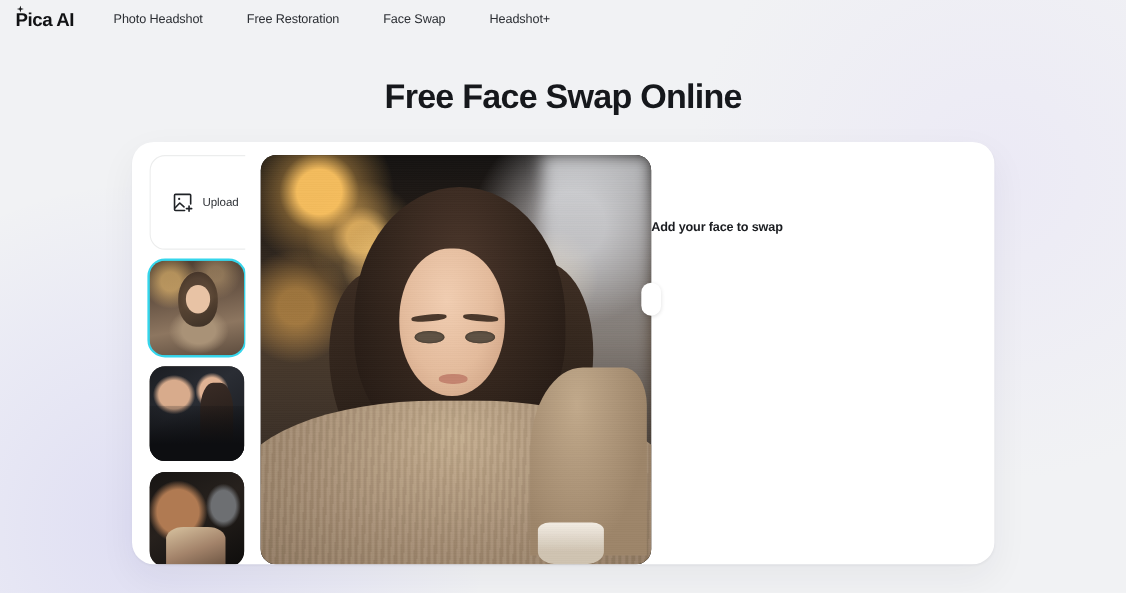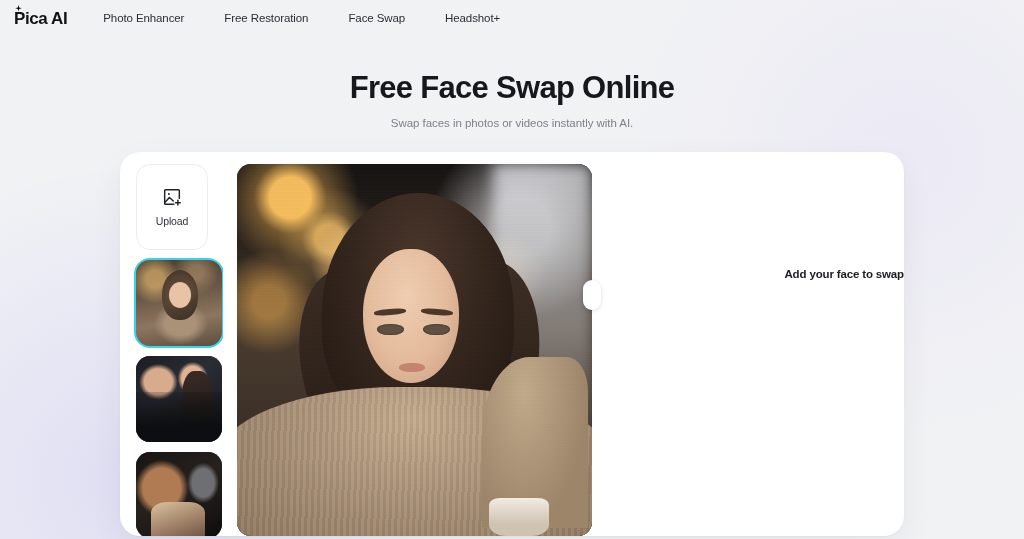--- a/index.html
+++ b/index.html
@@ -129,27 +129,27 @@
     overflow: hidden;
     position: relative;
   }
   .rail-scroll {
     display: flex;
     flex-direction: column;
     gap: 10px;
   }
 
   .upload-tile {
-    width: 72px;
+    width: 100px;
     height: 86px;
     border-radius: 14px;
     border: 1px solid #eceded;
     background: #fff;
     display: flex;
-    flex-direction: column;
+    flex-direction: row;
     align-items: center;
     justify-content: center;
     gap: 7px;
     cursor: pointer;
     flex: 0 0 auto;
   }
   .upload-tile svg { display: block; }
   .upload-label {
     font-size: 10.5px;
     color: #303338;
@@ -376,22 +376,22 @@
     box-shadow: 0 1px 4px rgba(0,0,0,0.13);
     cursor: ew-resize;
     z-index: 6;
   }
 
   
   .face-panel {
     flex: 1;
     display: flex;
     flex-direction: column;
-    align-items: flex-end;
-    padding-top: 116px;
+    align-items: flex-start;
+    padding-top: 72px;
     position: relative;
   }
   .face-panel-title {
     font-size: 11.5px;
     font-weight: 700;
     color: #1b1d21;
     letter-spacing: -0.15px;
   }
   .face-row {
     margin-top: 35px;
@@ -490,30 +490,29 @@
 
 <header class="header">
   <div class="logo">
     <span class="logo-text">Pica AI</span>
     <svg class="sparkle" viewBox="0 0 10 10" fill="currentColor">
       <path d="M5 0 L6 3.6 L9.6 4.6 L6 5.6 L5 9.2 L4 5.6 L0.4 4.6 L4 3.6 Z"></path>
     </svg>
   </div>
 
   <nav class="nav">
-    <a class="nav-item">Photo Enhancer</a>
+    <a class="nav-item">Photo Headshot</a>
     <a class="nav-item">Free Restoration</a>
     <a class="nav-item">Face Swap</a>
     <a class="nav-item">Headshot+</a>
   </nav>
 </header>
 
 <section class="hero">
   <h1 class="hero-title">Free Face Swap Online</h1>
-  <p class="hero-sub">Swap faces in photos or videos instantly with AI.</p>
 </section>
 
 <section class="workspace">
 
   <div class="rail">
     <div class="rail-scroll">
 
       <div class="upload-tile">
         <svg width="22" height="22" viewBox="0 0 24 24" fill="none" stroke="#1f2226" stroke-width="1.6" stroke-linecap="round" stroke-linejoin="round">
           <path d="M20 13.5V5a1 1 0 0 0-1-1H5a1 1 0 0 0-1 1v14a1 1 0 0 0 1 1h9"></path>

